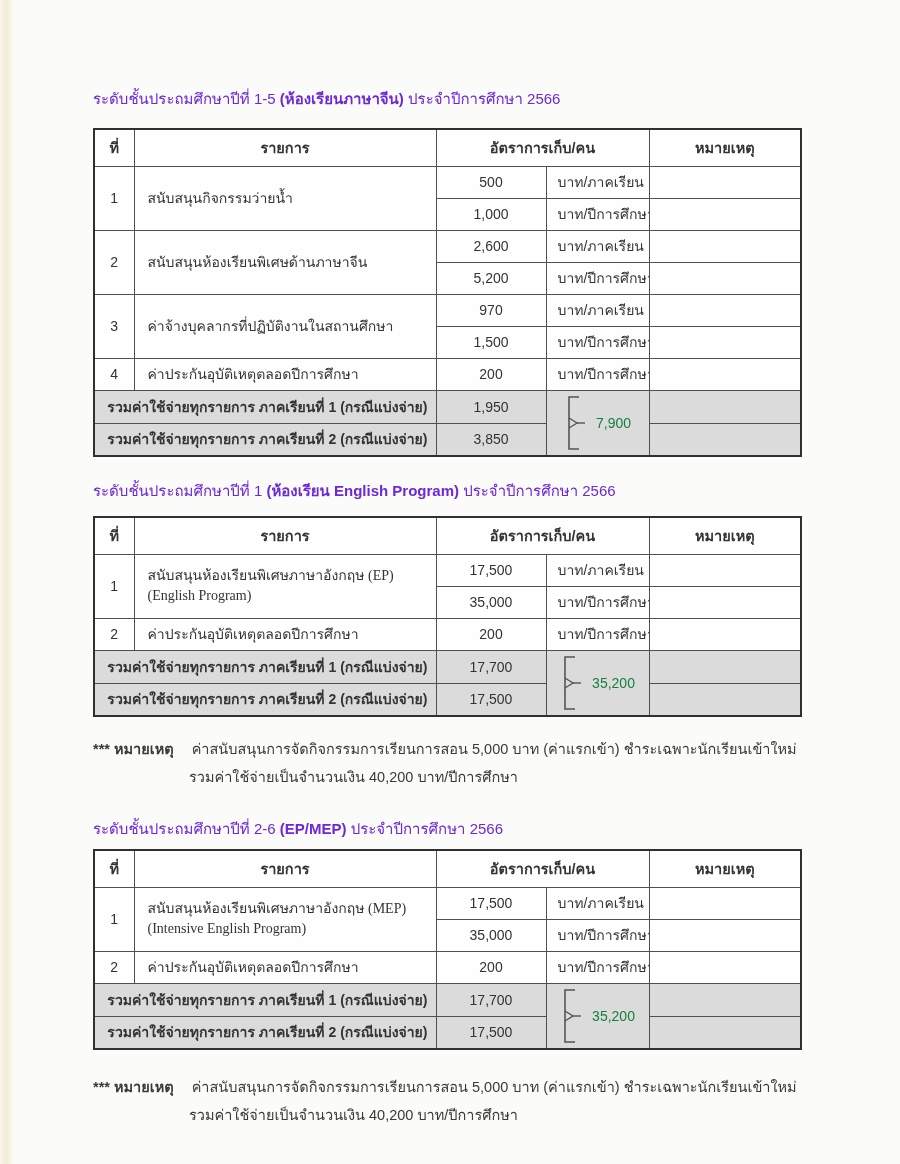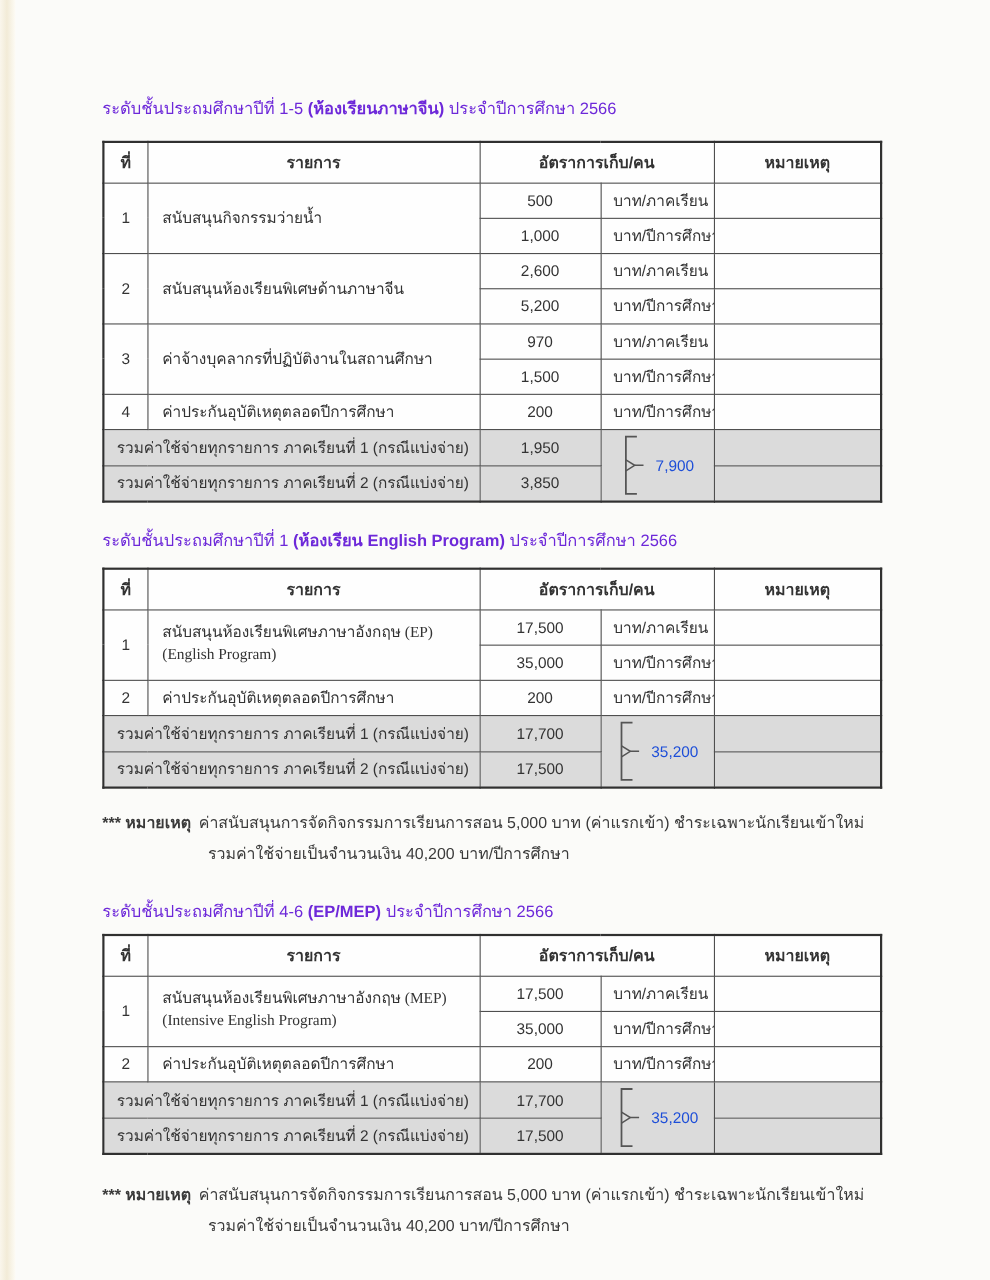--- a/index.html
+++ b/index.html
@@ -36,30 +36,30 @@
     height:37px; font-weight:bold; text-align:center; font-size:14.5px;
   }
   .fee-table td { height:32px; }
   .c-no   { text-align:center; }
   .c-item { text-align:left; padding-left:13px !important; }
   .c-item div { line-height:1.45;font-family:Liberation Serif, serif; }
   .c-amt  { text-align:center; }
   .c-unit { text-align:left; padding-left:11px !important; }
   .c-rem  { }
   tr.sum td { background:#dbdbdb; height:33px; }
-  .c-sumlabel { text-align:center; padding-left:10px !important; }
+  .c-sumlabel { text-align:right; padding-left:10px !important;font-weight:bold; }
   .c-total { text-align:center; }
   .total-wrap { display:flex; align-items:center; justify-content:center; gap:8px; }
-  .total-num { font-size:14px; color:#1d4ed8; }
+  .total-num { font-size:14px; color:#15803d; }
   .brace-svg { flex:0 0 auto; }
   .note {
     position:absolute; left:93px;
     font-size:14.5px; color:#3a3a3a; line-height:1.9; white-space:nowrap;
   }
-  .note .note-label { font-weight:bold; margin-right:7px; }
+  .note .note-label { font-weight:bold; margin-right:18px; }
   .note .note-line2 { padding-left:96px; }
 </style>
 </head>
 <body>
 
 <div class="edge-strip"></div>
 
 <div class="section-title" style="top:87px;">
   <span>ระดับชั้นประถมศึกษาปีที่ 1-5</span>
   <span class="t-bold">(ห้องเรียนภาษาจีน)</span>
@@ -214,21 +214,21 @@
   </table>
 
 <div class="note" style="top:736px;">
   <div>
     <span class="note-label">*** หมายเหตุ</span><span>ค่าสนับสนุนการจัดกิจกรรมการเรียนการสอน 5,000 บาท (ค่าแรกเข้า)  ชำระเฉพาะนักเรียนเข้าใหม่</span>
   </div>
   <div class="note-line2">รวมค่าใช้จ่ายเป็นจำนวนเงิน 40,200 บาท/ปีการศึกษา</div>
 </div>
 
 <div class="section-title" style="top:817px;">
-  <span>ระดับชั้นประถมศึกษาปีที่ 4-6</span>
+  <span>ระดับชั้นประถมศึกษาปีที่ 2-6</span>
   <span class="t-bold">(EP/MEP)</span>
   <span>ประจำปีการศึกษา 2566</span>
 </div>
 
 <table class="fee-table" style="top:849px;">
   <colgroup>
       <col style="width:40px">
       <col style="width:302px">
       <col style="width:110px">
       <col style="width:103px">

